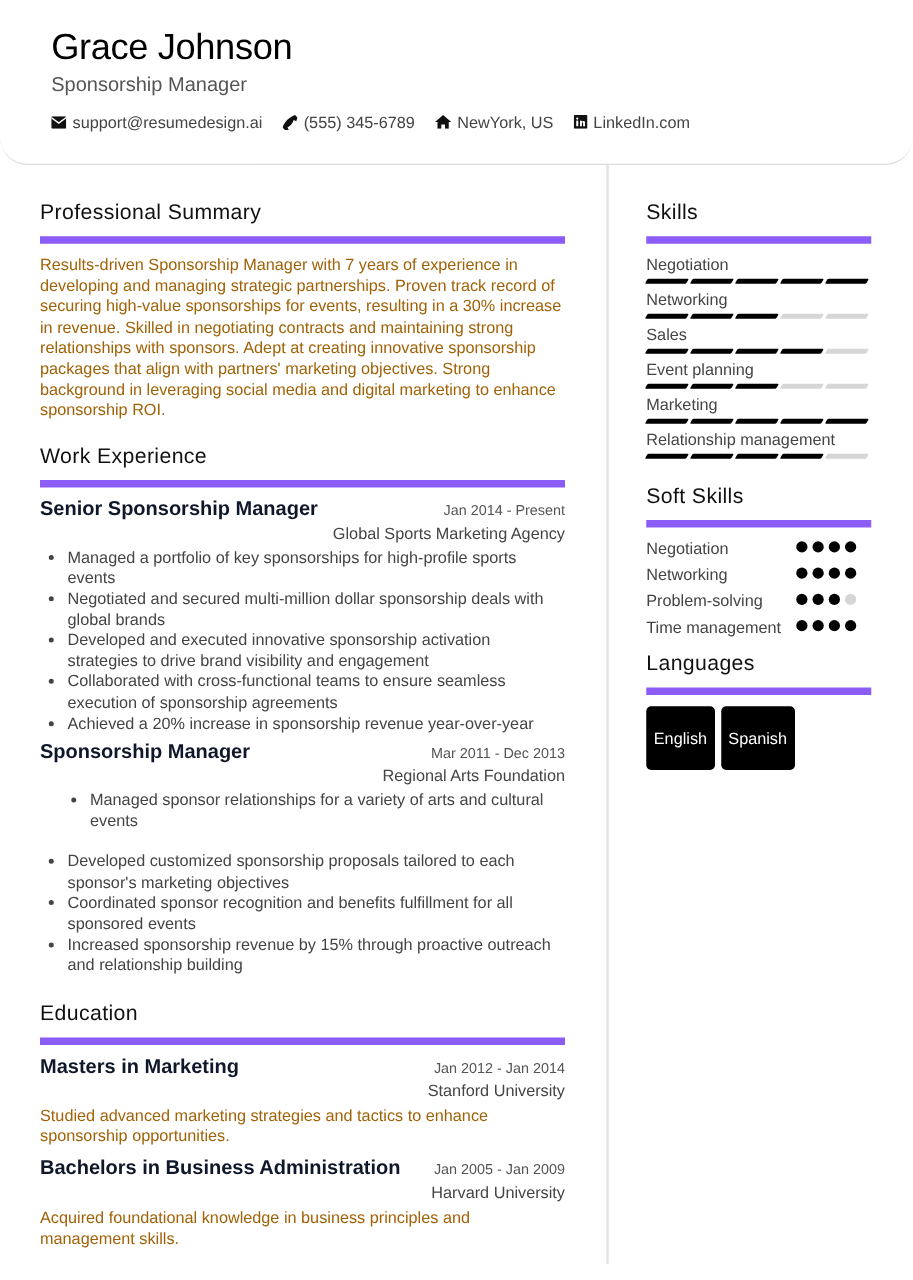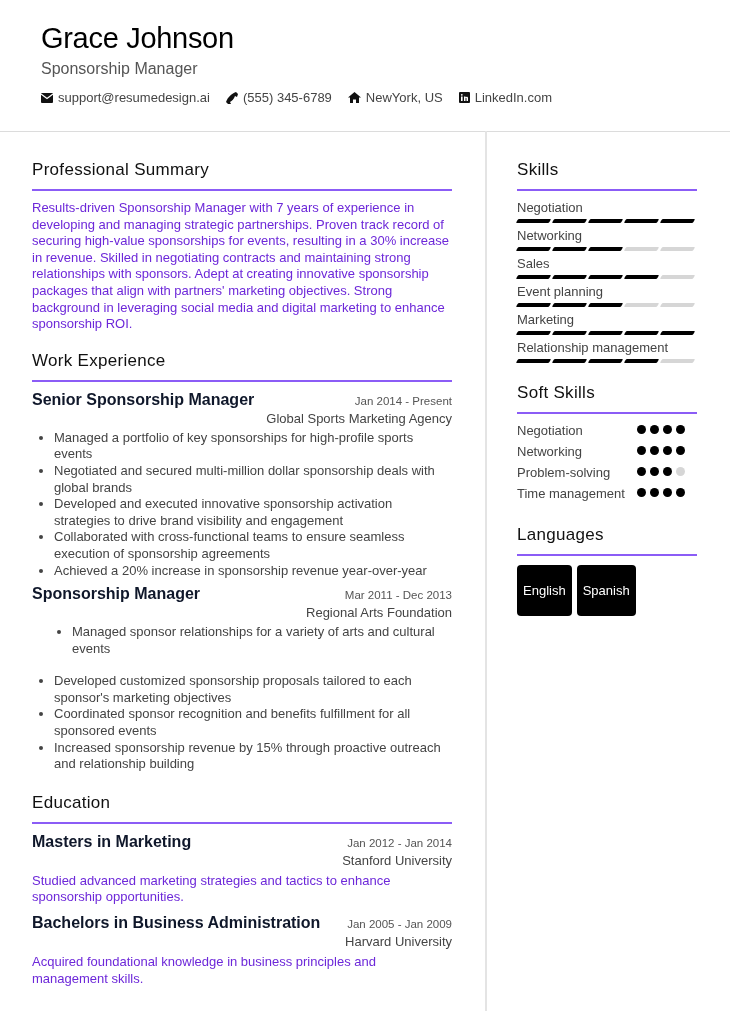--- a/index.html
+++ b/index.html
@@ -1,28 +1,28 @@
 <!DOCTYPE html>
 <html><head>
 <meta charset="utf-8">
 <style>
   html, body { margin:0; padding:0; }
   body { width:730px; height:1024px; background:#fff; font-family:"Liberation Sans", sans-serif; color:#333; position:relative; overflow:hidden; }
-  .header { position:absolute; left:0; top:0; width:730px; height:131px; border-bottom:1px solid #dcdcdc; }
+  .header { position:absolute; left:0; top:0; width:730px; height:131px; border-bottom:1px solid #dcdcdc;border-radius:22px; }
   .name { position:absolute; left:41px; top:22px; font-size:29px; color:#000; letter-spacing:-0.3px; }
   .title { position:absolute; left:41px; top:60px; font-size:16px; color:#555; }
   .contacts { position:absolute; left:41px; top:90px; display:flex; font-size:13px; color:#444; }
   .contact { display:flex; align-items:center; margin-right:16px; }
   .contact svg { margin-right:5px; }
   .divider-v { position:absolute; left:485px; top:131px; width:2px; height:880px; background:#e4e4e4; }
   .left { position:absolute; left:32px; top:160px; width:420px; }
   .right { position:absolute; left:517px; top:160px; width:180px; }
-  .sec-title { font-size:17px; color:#111; font-weight:bold; letter-spacing:0.3px; padding-bottom:9px; border-bottom:2px solid #8b5cf6; margin-bottom:9px; }
+  .sec-title { font-size:17px; color:#111; font-weight:bold; letter-spacing:0.3px; padding-bottom:9px; border-bottom:6px solid #8b5cf6; margin-bottom:9px; }
   .sec-title span { font-weight:normal; }
-  .para { font-size:13px; line-height:16.6px; color:#6d28d9; }
+  .para { font-size:13px; line-height:16.6px; color:#a16207; }
   .job-head { display:flex; justify-content:space-between; align-items:baseline; }
   .job-role { font-size:16px; font-weight:bold; color:#0f172a; }
   .job-date { font-size:11.5px; color:#555; }
   .job-org { font-size:13px; color:#444; margin-top:2px;text-align:right; }
   ul { margin:4px 0 0 0; padding-left:22px; }
   li { font-size:13px; line-height:16.6px; color:#444; }
   .skill-label { font-size:13px; color:#444; }
   .bars { display:flex; gap:3px; margin:4px 0 5px 0; }
   .bar { width:33px; height:4px; background:#000; transform:skewX(-30deg); border-radius:1px; }
   .bar.off { background:#d6d6d6; }
@@ -233,20 +233,20 @@
           <div class="dots">
             <div class="dot"></div>
             <div class="dot"></div>
             <div class="dot"></div>
             <div class="dot"></div>
           </div>
         </div>
       </div>
   </div>
 
-  <div style="margin-top:24px;">
+  <div style="margin-top:12px;">
     <div class="sec-title"><span>Languages</span></div>
     <div class="langs" id="lang-list">
         <span class="lang">English</span>
         <span class="lang">Spanish</span>
       </div>
   </div>
 </div>
 
 </body></html>

